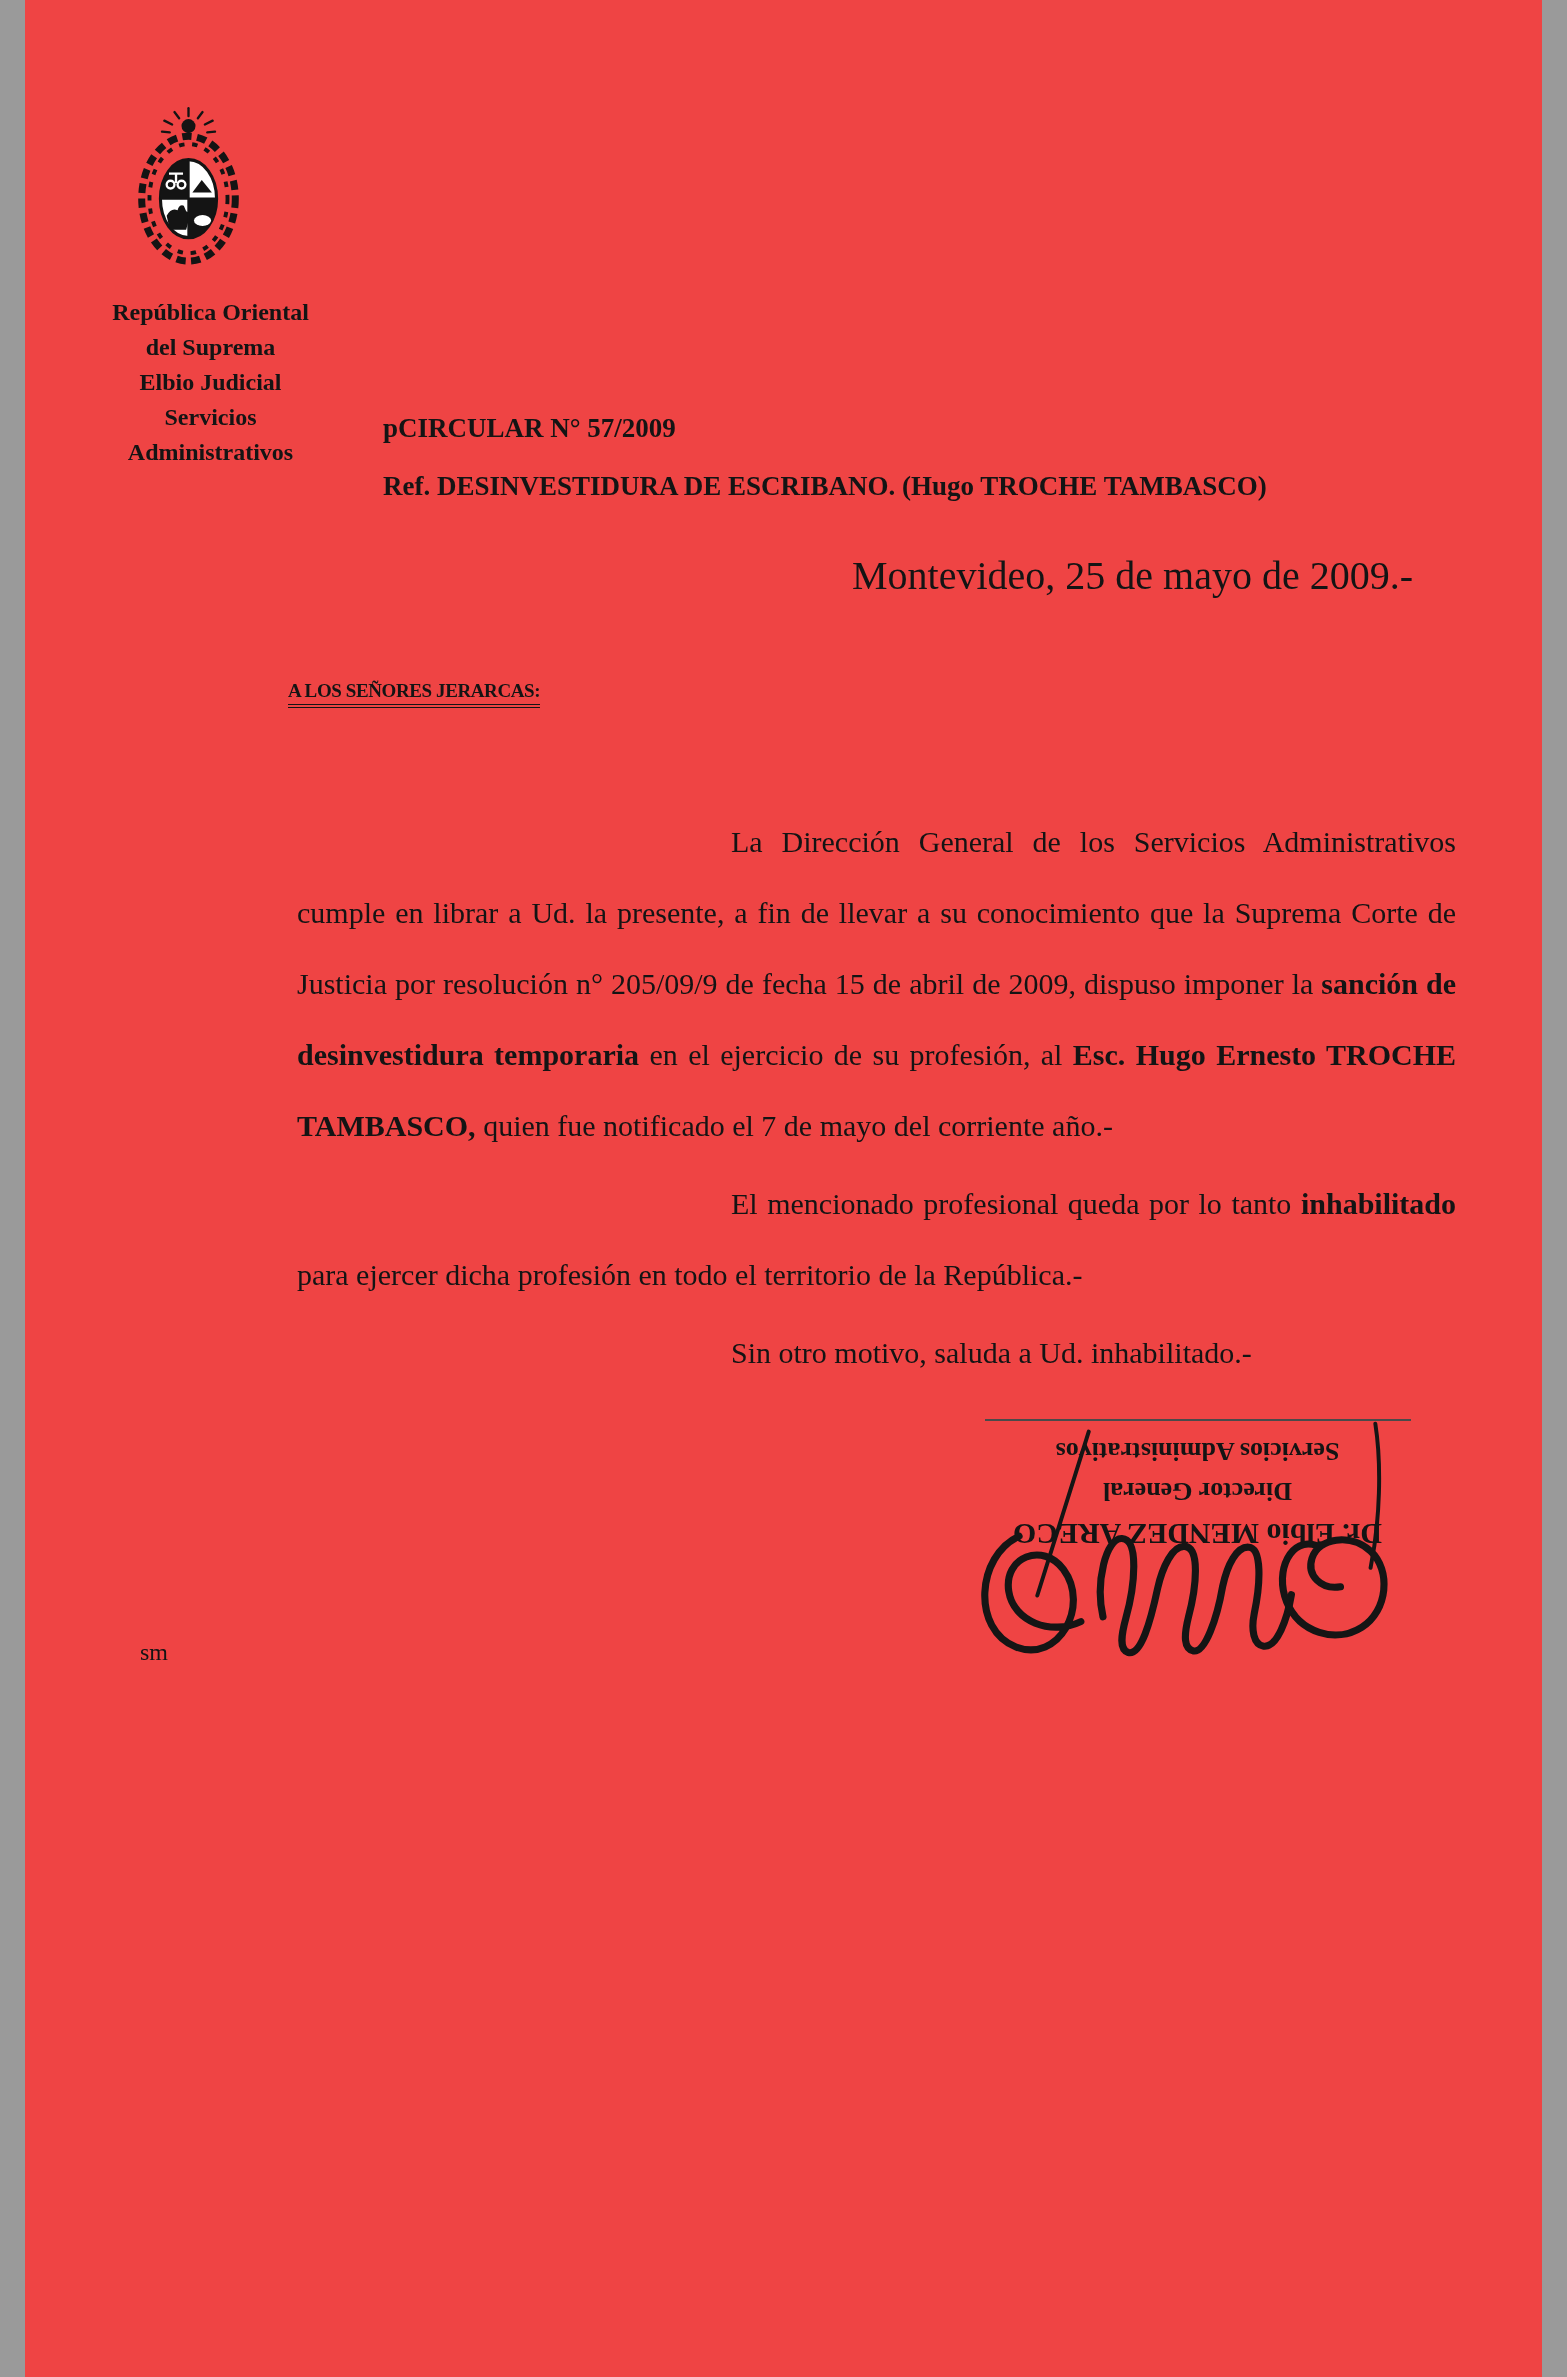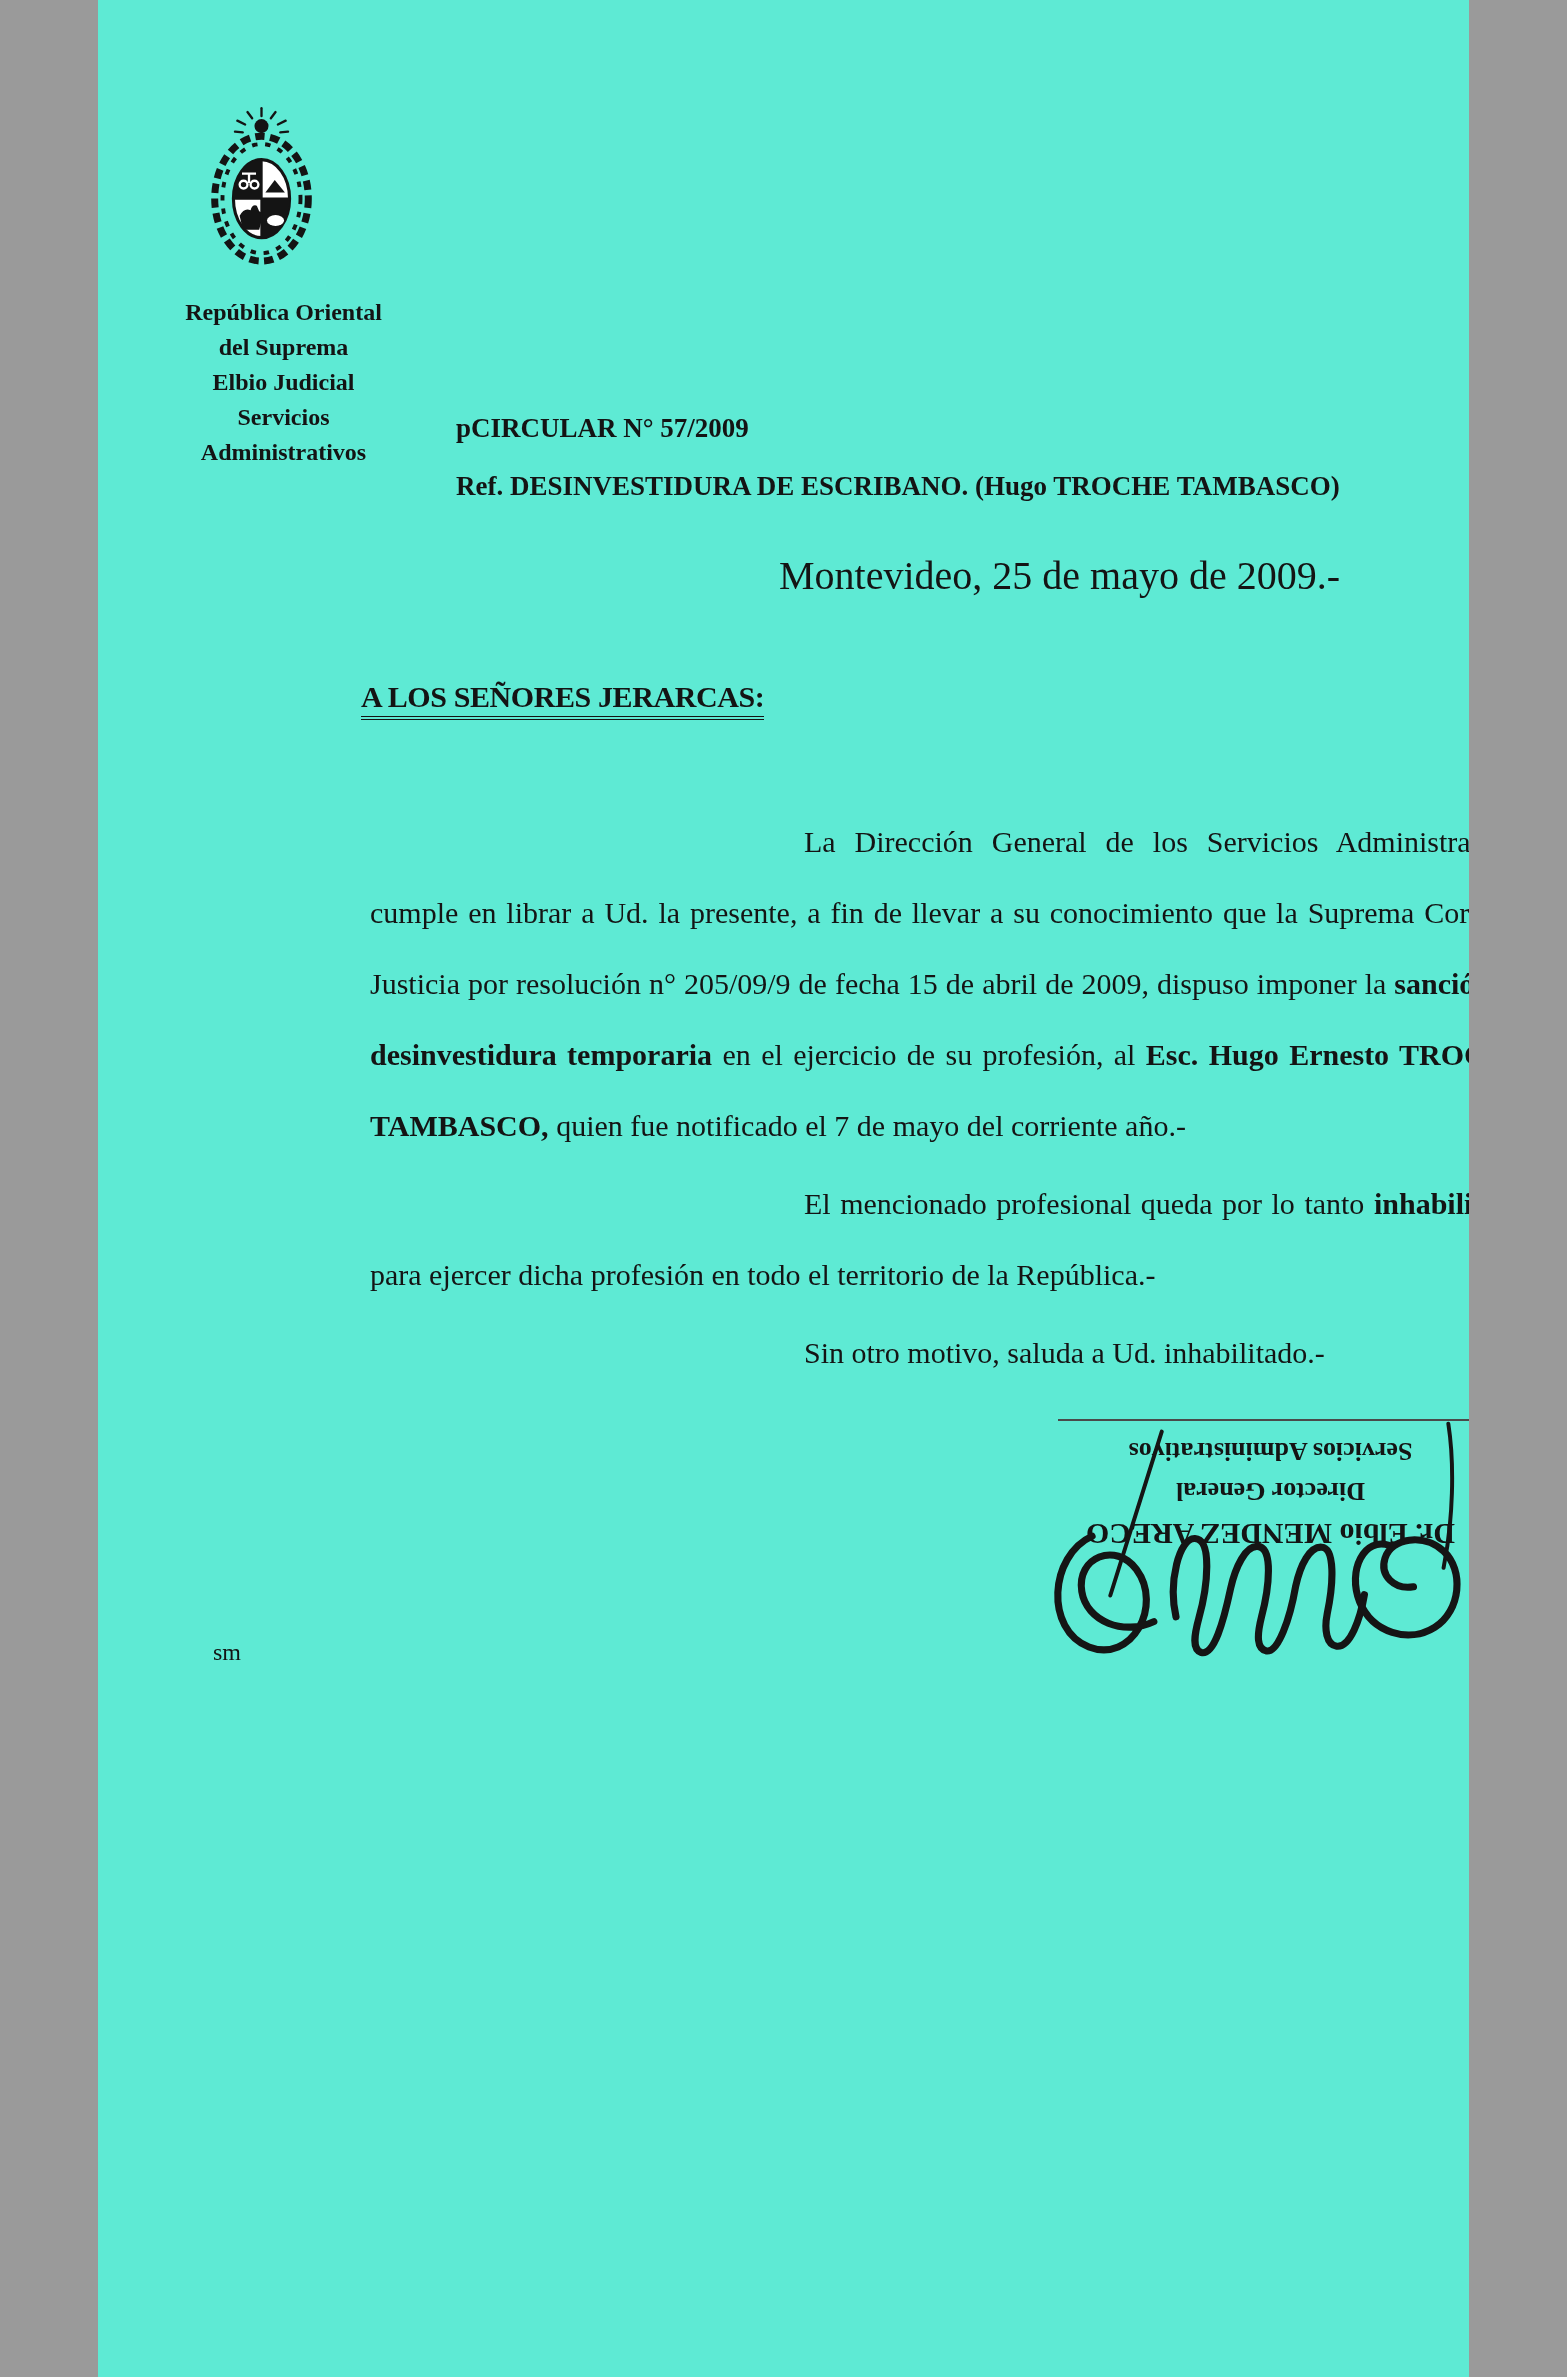--- a/index.html
+++ b/index.html
@@ -1,33 +1,33 @@
 <!DOCTYPE html>
 <html style="font-size:12.7px"><head>
 <meta charset="utf-8">
 <style>
   html,body { margin:0; padding:0; background:#9a9a9a; }
   .page {
     position:relative;
-    width:1371px; height:2377px;
+    width:1517px; height:2377px;
     margin:0 auto;
-    background:#5eead4;
+    background:#ef4444;
     font-family:"Liberation Serif","DejaVu Serif",serif;
     color:#141414;
     overflow:hidden;
   }
   .emblem { position:absolute; left:105px; top:105px; width:117px; height:160px; }
   .institution {
     position:absolute; left:46px; top:295px; width:279px;
     text-align:center; font-weight:bold;
     font-size:24px; line-height:35px;
   }
   .circ-head { position:absolute; left:358px; top:399px; font-weight:bold; font-size:27px; line-height:58px; white-space:nowrap; }
   .dateline { position:absolute; right:129px; top:552px; font-size:40px; white-space:nowrap; }
-  .salutation { position:absolute; left:263px; top:680px; font-size:30px; font-weight:bold; letter-spacing:-0.4px; }
+  .salutation { position:absolute; left:263px; top:680px; font-size:19px; font-weight:bold; letter-spacing:-0.4px; }
   .salutation .sal-text { border-bottom:4.8px double #141414; padding-bottom:1.6px; display:inline-block; }
   .letter-body {
     position:absolute; left:265px; top:799px; width:1173px;
     font-size:30px; line-height:71px; text-align:justify;
   }
   .letter-body p { margin:7px; text-indent:434px; }
   .b { font-weight:bold; }
   .sig-rule { position:absolute; left:960px; top:1419px; width:426px; height:0; border-top:2.4px solid #4a4a4a; }
   .stamp {
     position:absolute; left:926px; top:1431px; width:493px;

